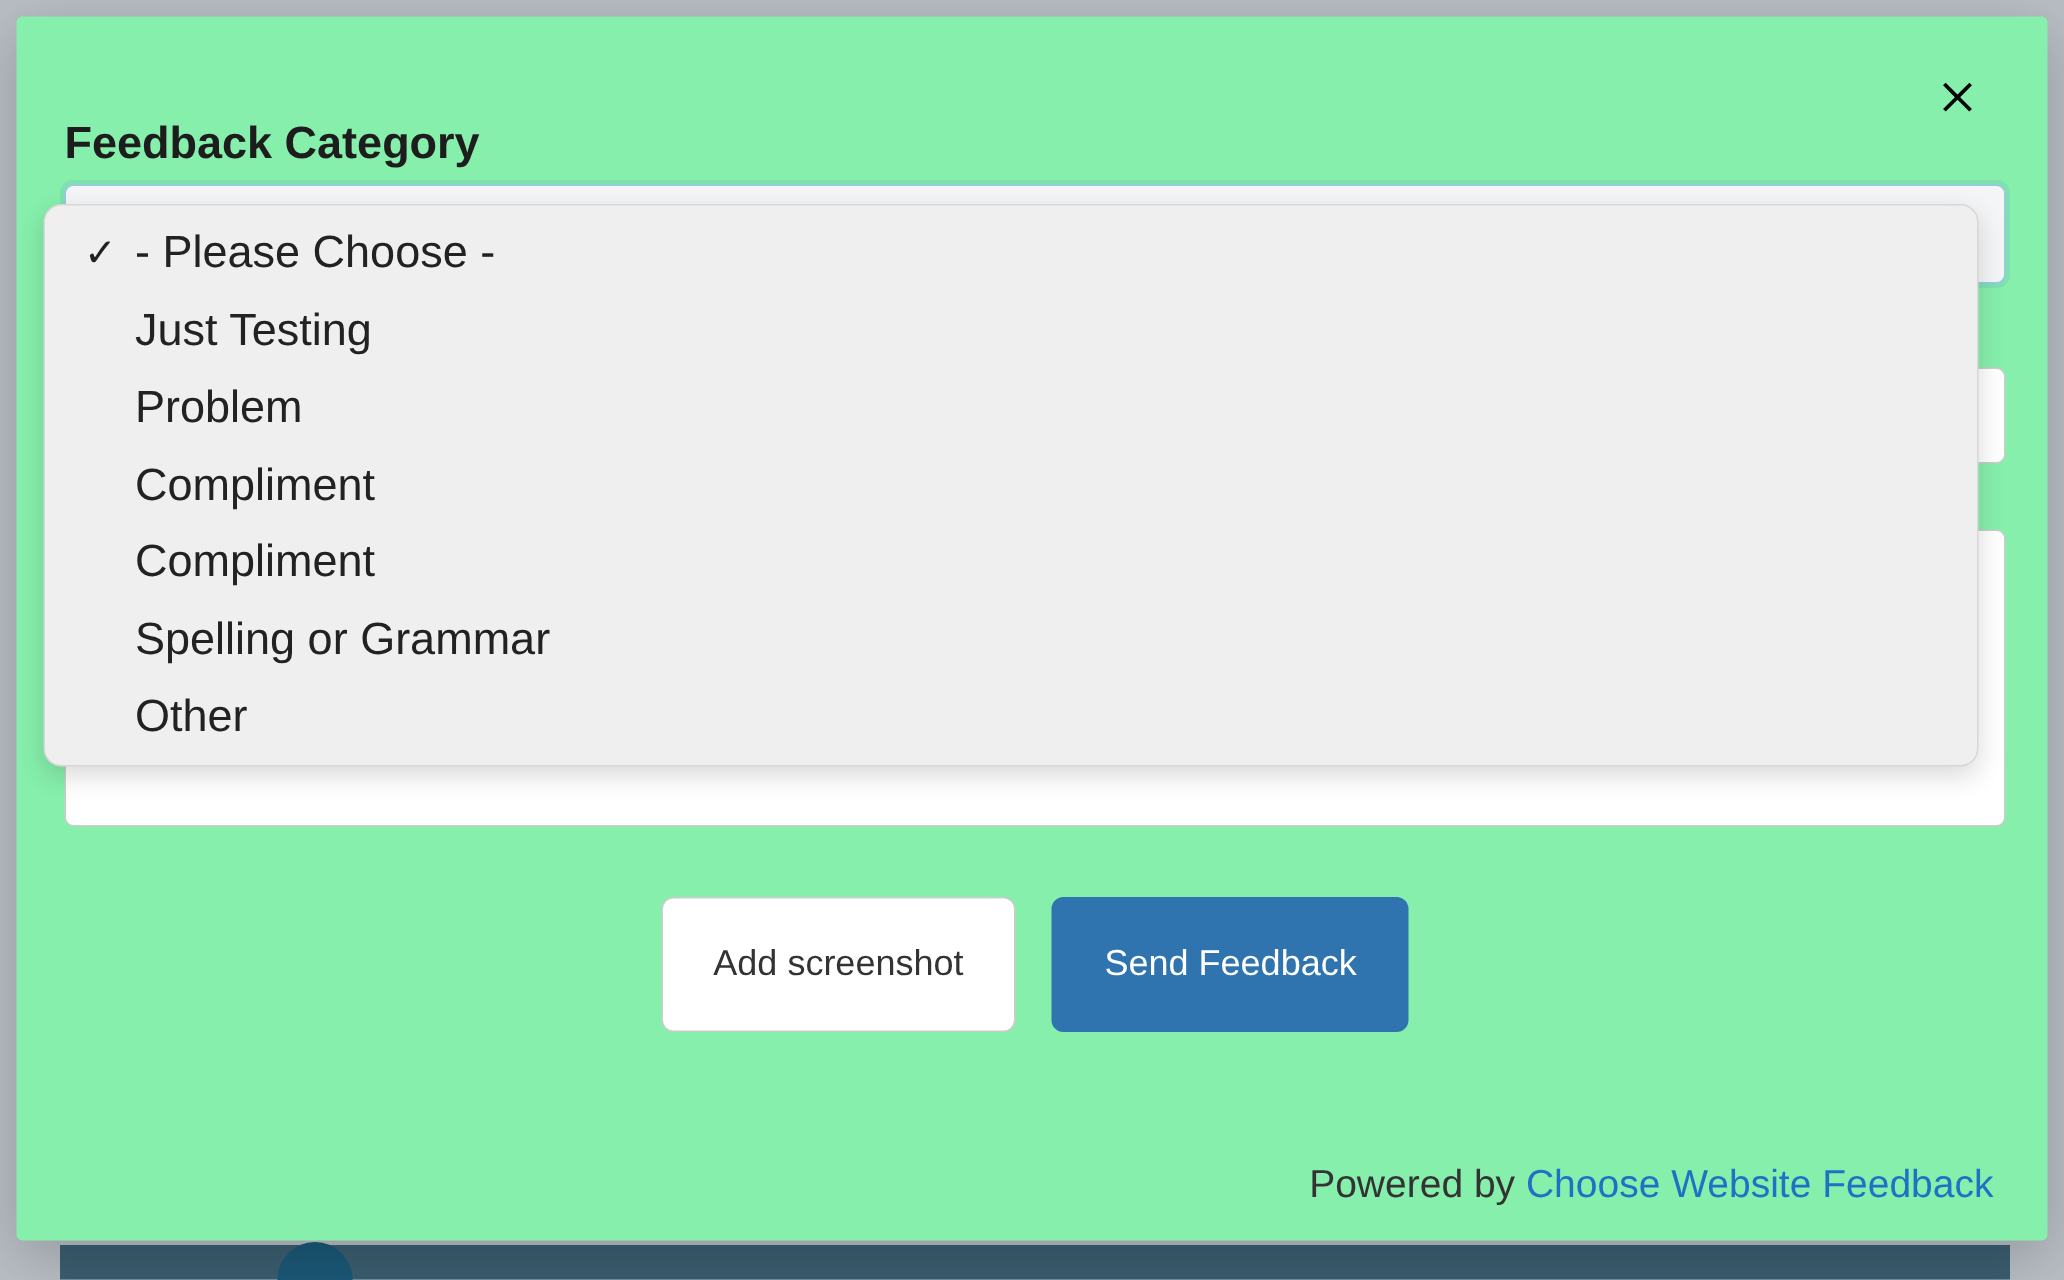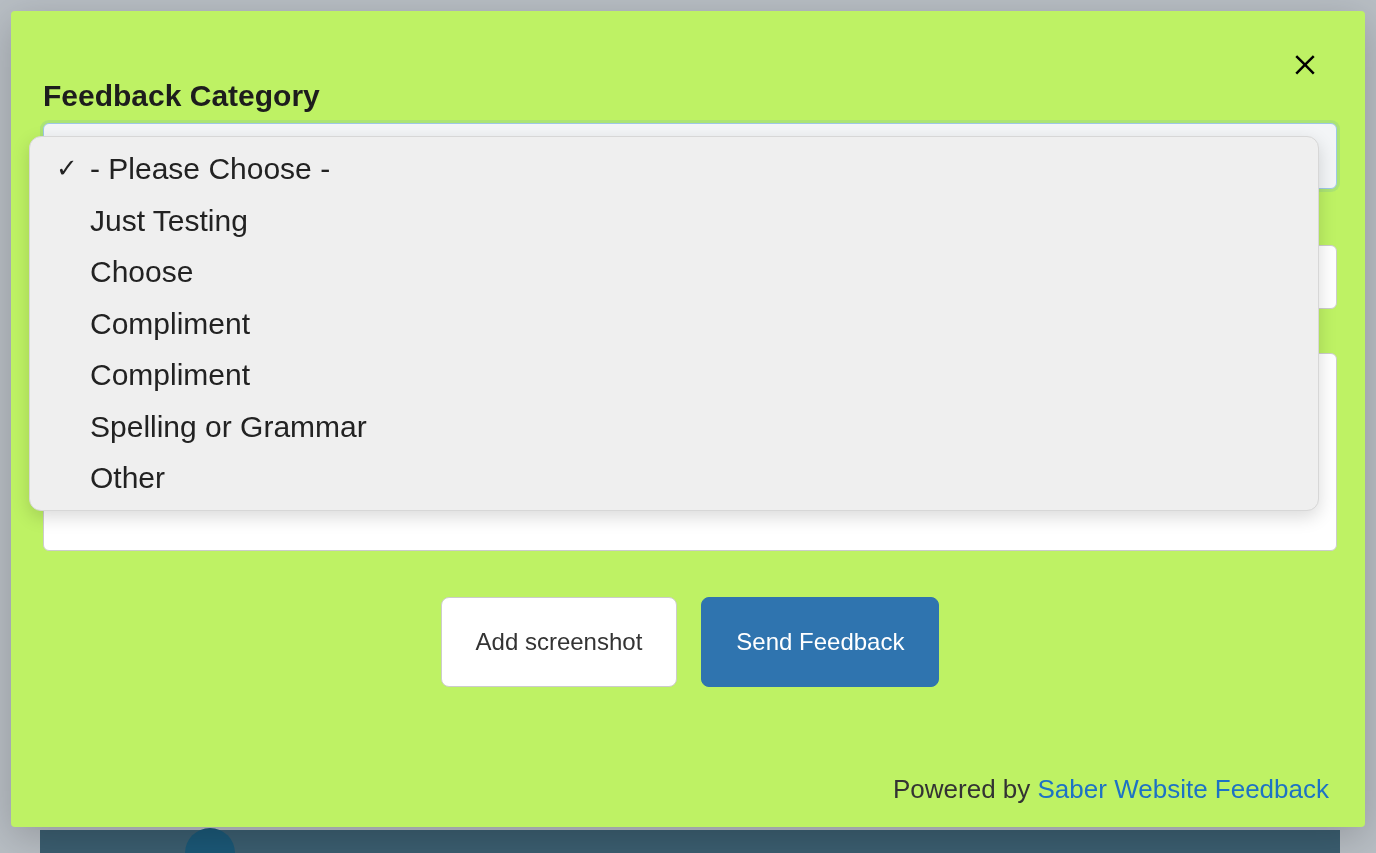--- a/index.html
+++ b/index.html
@@ -20,21 +20,21 @@
     position: absolute;
     left: 145px; top: -2px;
     width: 50px; height: 50px;
     border-radius: 50%;
     background: #1b5877;
   }
   .modal {
     position: absolute;
     left: 11px; top: 11px;
     width: 1354px; height: 816px;
-    background: #bef264;
+    background: #86efac;
     border-radius: 4px;
     box-shadow: 0 10px 40px rgba(0,0,0,0.2);
     padding: 30px 28px 24px 32px;
   }
   .close-btn {
     position: absolute;
     top: 34px; right: 40px;
     width: 40px; height: 40px;
     display: flex; align-items: center; justify-content: center;
     cursor: pointer;
@@ -201,27 +201,27 @@
   <input class="short-answer" type="text" value="" style="">
 
   <textarea class="textarea-wrap" style=""></textarea>
 
   <div class="button-row">
     <button class="btn">Add screenshot</button>
     <button class="btn primary">Send Feedback</button>
   </div>
 
   <div class="powered">
-    <span>Powered by </span><a>Saber Website Feedback</a>
+    <span>Powered by </span><a>Choose Website Feedback</a>
   </div>
 
   
   <div class="dropdown-list">
     <div class="dropdown-item selected">- Please Choose -</div>
     <div class="dropdown-item">Just Testing</div>
-    <div class="dropdown-item">Choose</div>
+    <div class="dropdown-item">Problem</div>
     <div class="dropdown-item">Compliment</div>
     <div class="dropdown-item">Compliment</div>
     <div class="dropdown-item">Spelling or Grammar</div>
     <div class="dropdown-item">Other</div>
   </div>
 
 </div>
 
 </body></html>

